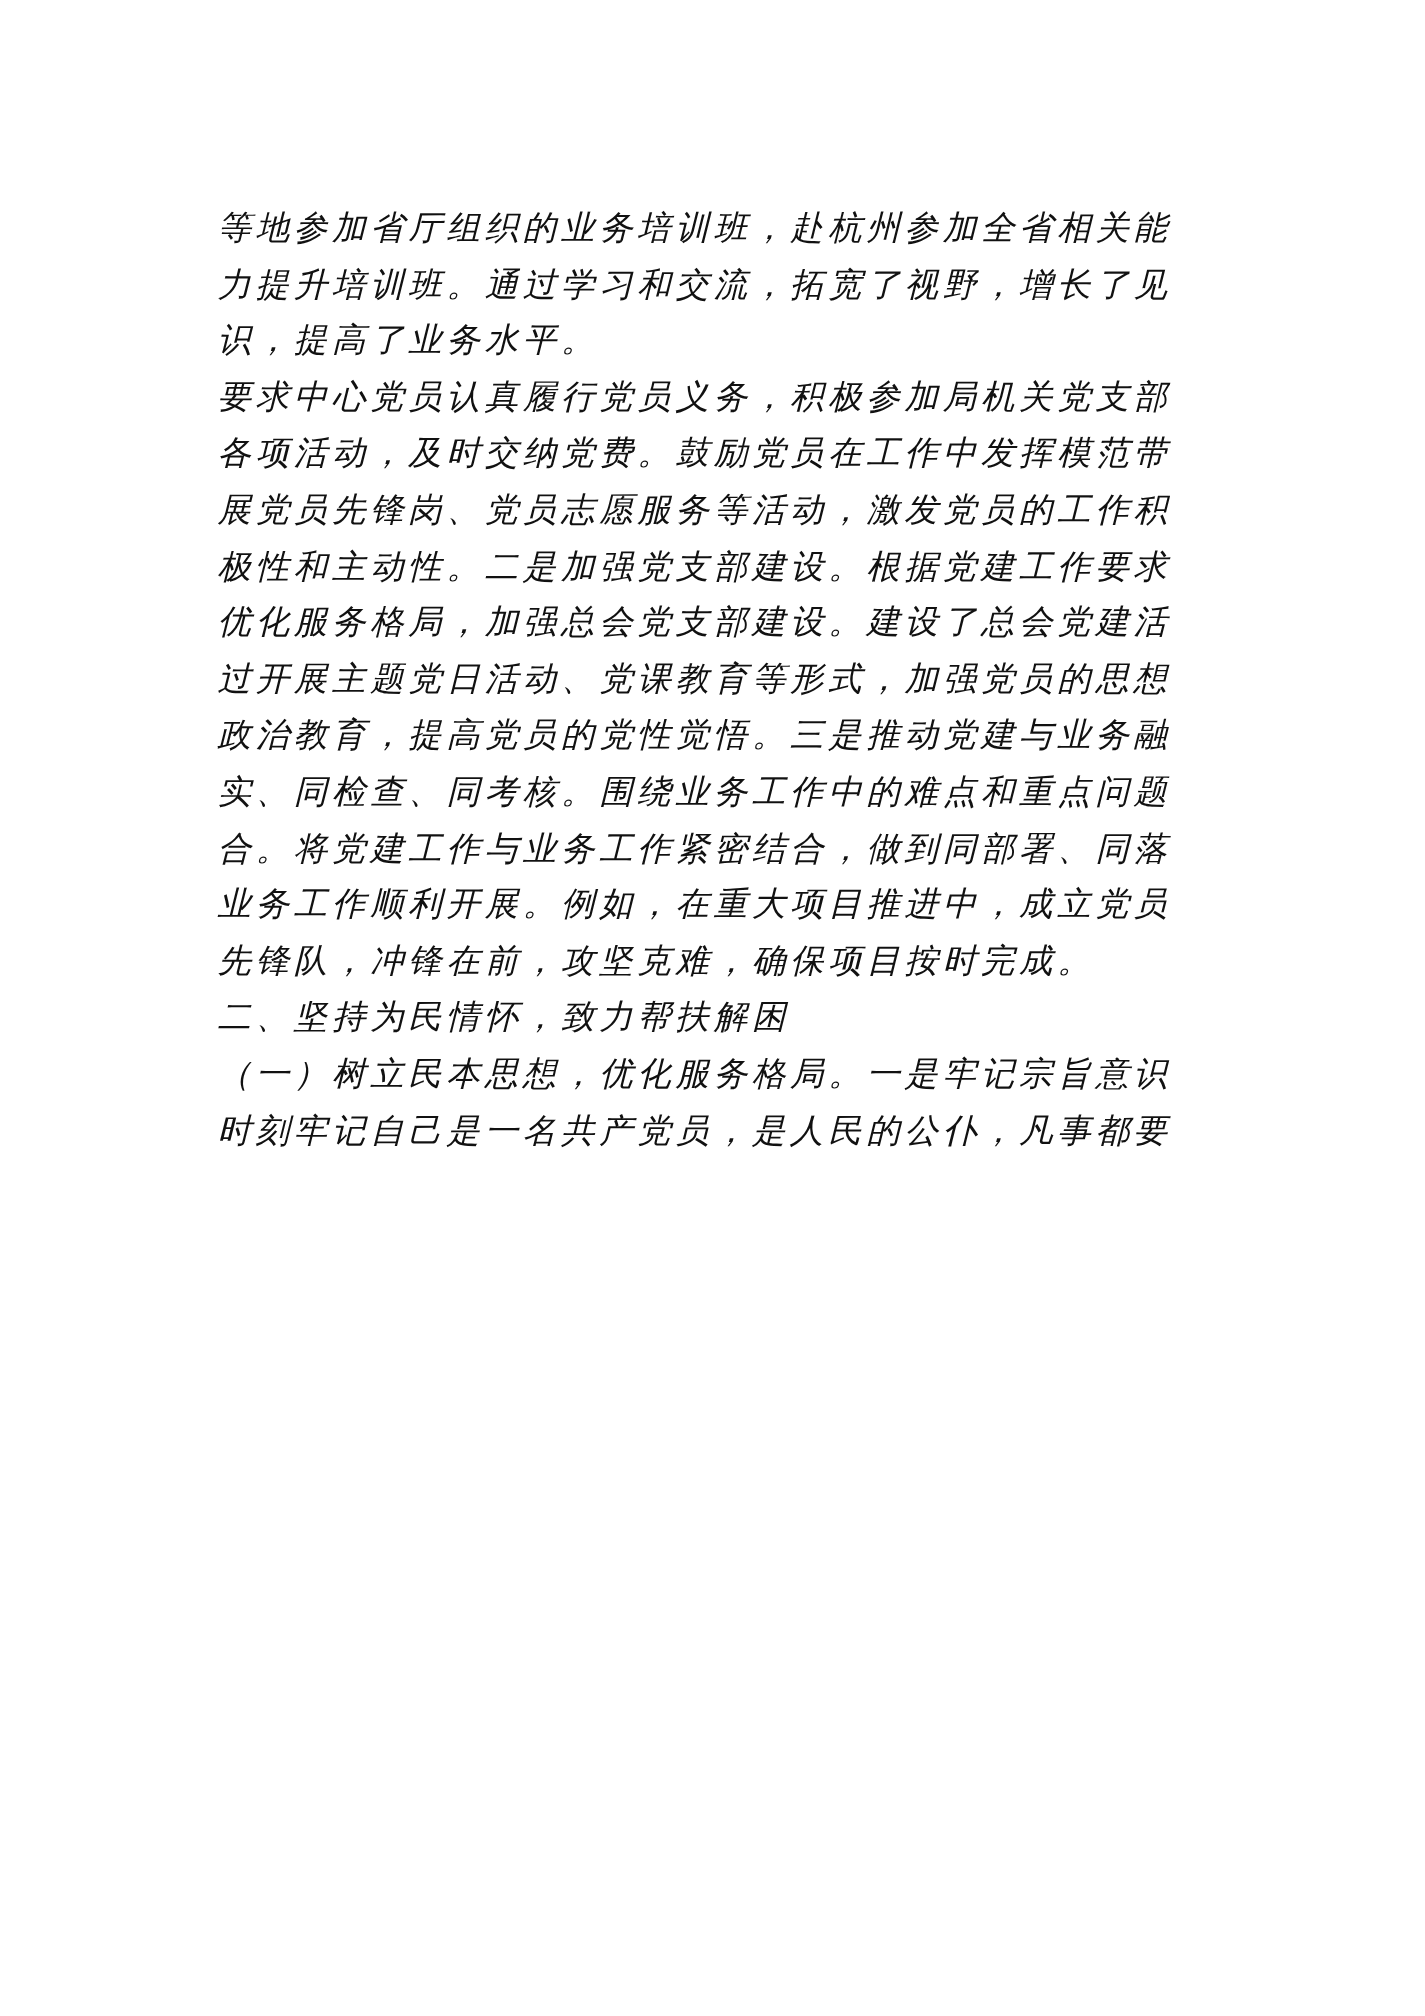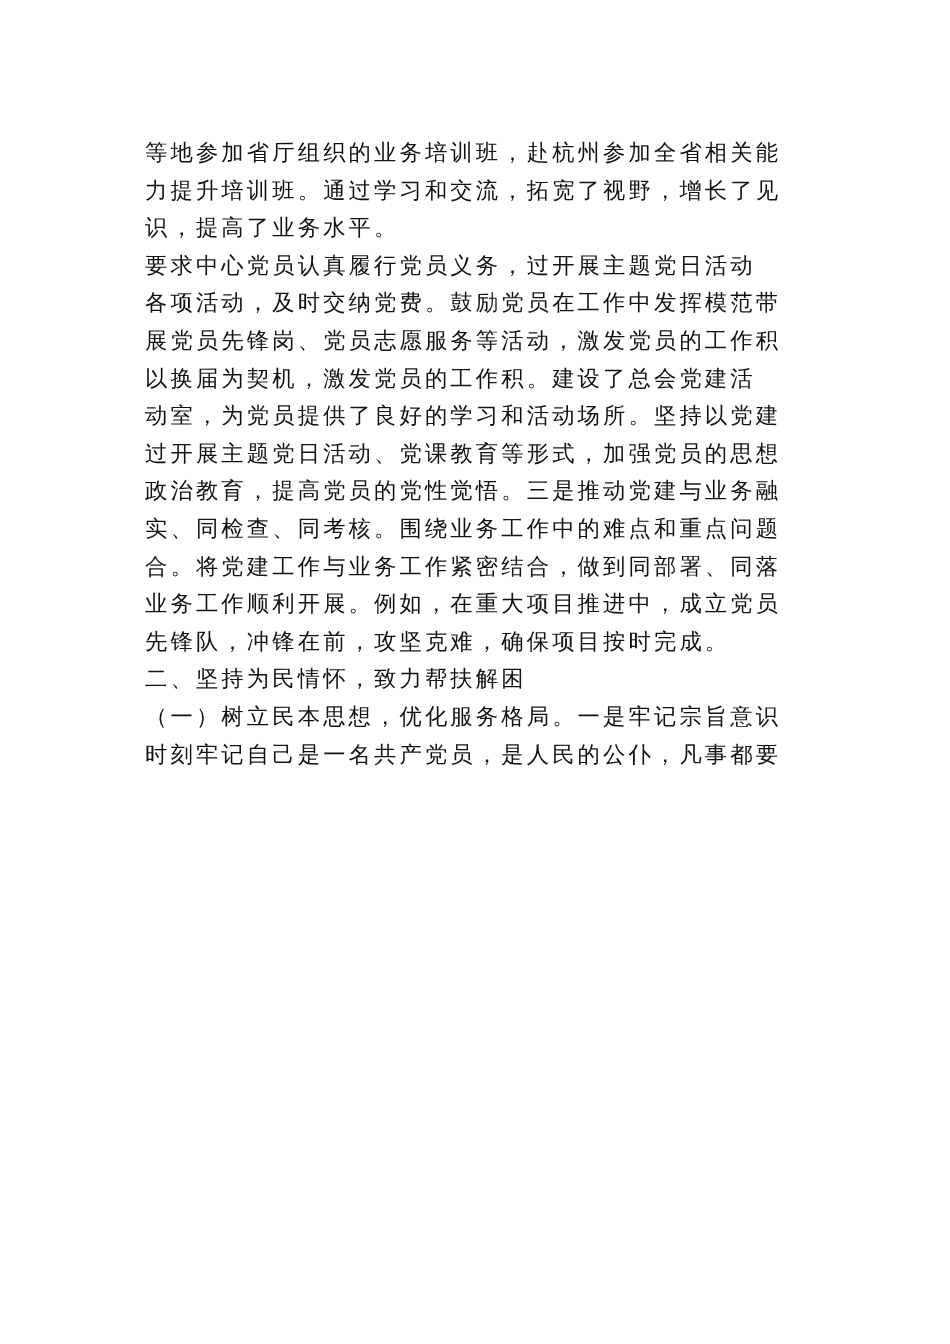--- a/index.html
+++ b/index.html
@@ -8,35 +8,36 @@
       position: absolute; left: 0; top: 0; width: 950px; height: 1344px; background: #fff;
     }
     .content {
       position: absolute; left: 145px; top: 134px; width: 670px;
       font-family: "DejaVu Sans", "Liberation Sans", sans-serif;
       font-size: 22.3px; color: #111;
     }
     .line {
       height: 37.6px; line-height: 37.6px; white-space: nowrap;
       letter-spacing: 3.15px;
+      font-style: italic;
     }
   </style>
 </head>
 <body>
 
 <div class="page">
   <div class="content">
     <div class="line">等地参加省厅组织的业务培训班，赴杭州参加全省相关能</div>
     <div class="line">力提升培训班。通过学习和交流，拓宽了视野，增长了见</div>
     <div class="line">识，提高了业务水平。</div>
-    <div class="line">要求中心党员认真履行党员义务，过开展主题党日活动</div>
+    <div class="line">要求中心党员认真履行党员义务，积极参加局机关党支部</div>
     <div class="line">各项活动，及时交纳党费。鼓励党员在工作中发挥模范带</div>
     <div class="line">展党员先锋岗、党员志愿服务等活动，激发党员的工作积</div>
-    <div class="line">以换届为契机，激发党员的工作积。建设了总会党建活</div>
-    <div class="line">动室，为党员提供了良好的学习和活动场所。坚持以党建</div>
+    <div class="line">极性和主动性。二是加强党支部建设。根据党建工作要求</div>
+    <div class="line">优化服务格局，加强总会党支部建设。建设了总会党建活</div>
     <div class="line">过开展主题党日活动、党课教育等形式，加强党员的思想</div>
     <div class="line">政治教育，提高党员的党性觉悟。三是推动党建与业务融</div>
     <div class="line">实、同检查、同考核。围绕业务工作中的难点和重点问题</div>
     <div class="line">合。将党建工作与业务工作紧密结合，做到同部署、同落</div>
     <div class="line">业务工作顺利开展。例如，在重大项目推进中，成立党员</div>
     <div class="line">先锋队，冲锋在前，攻坚克难，确保项目按时完成。</div>
     <div class="line">二、坚持为民情怀，致力帮扶解困</div>
     <div class="line">（一）树立民本思想，优化服务格局。一是牢记宗旨意识</div>
     <div class="line">时刻牢记自己是一名共产党员，是人民的公仆，凡事都要</div>
   </div>

